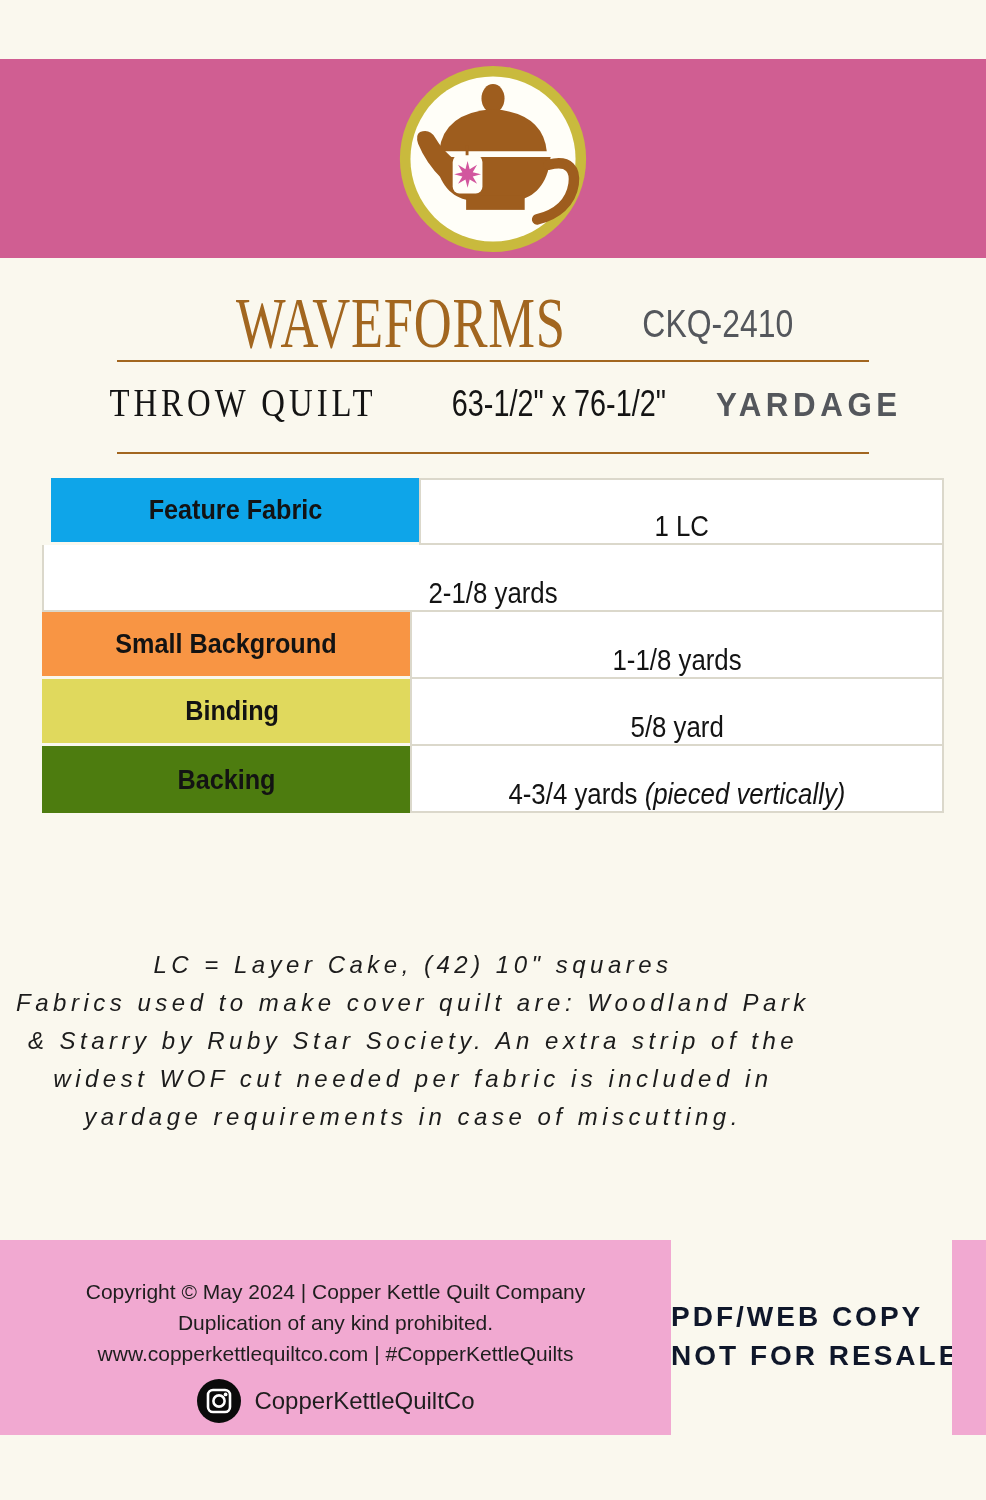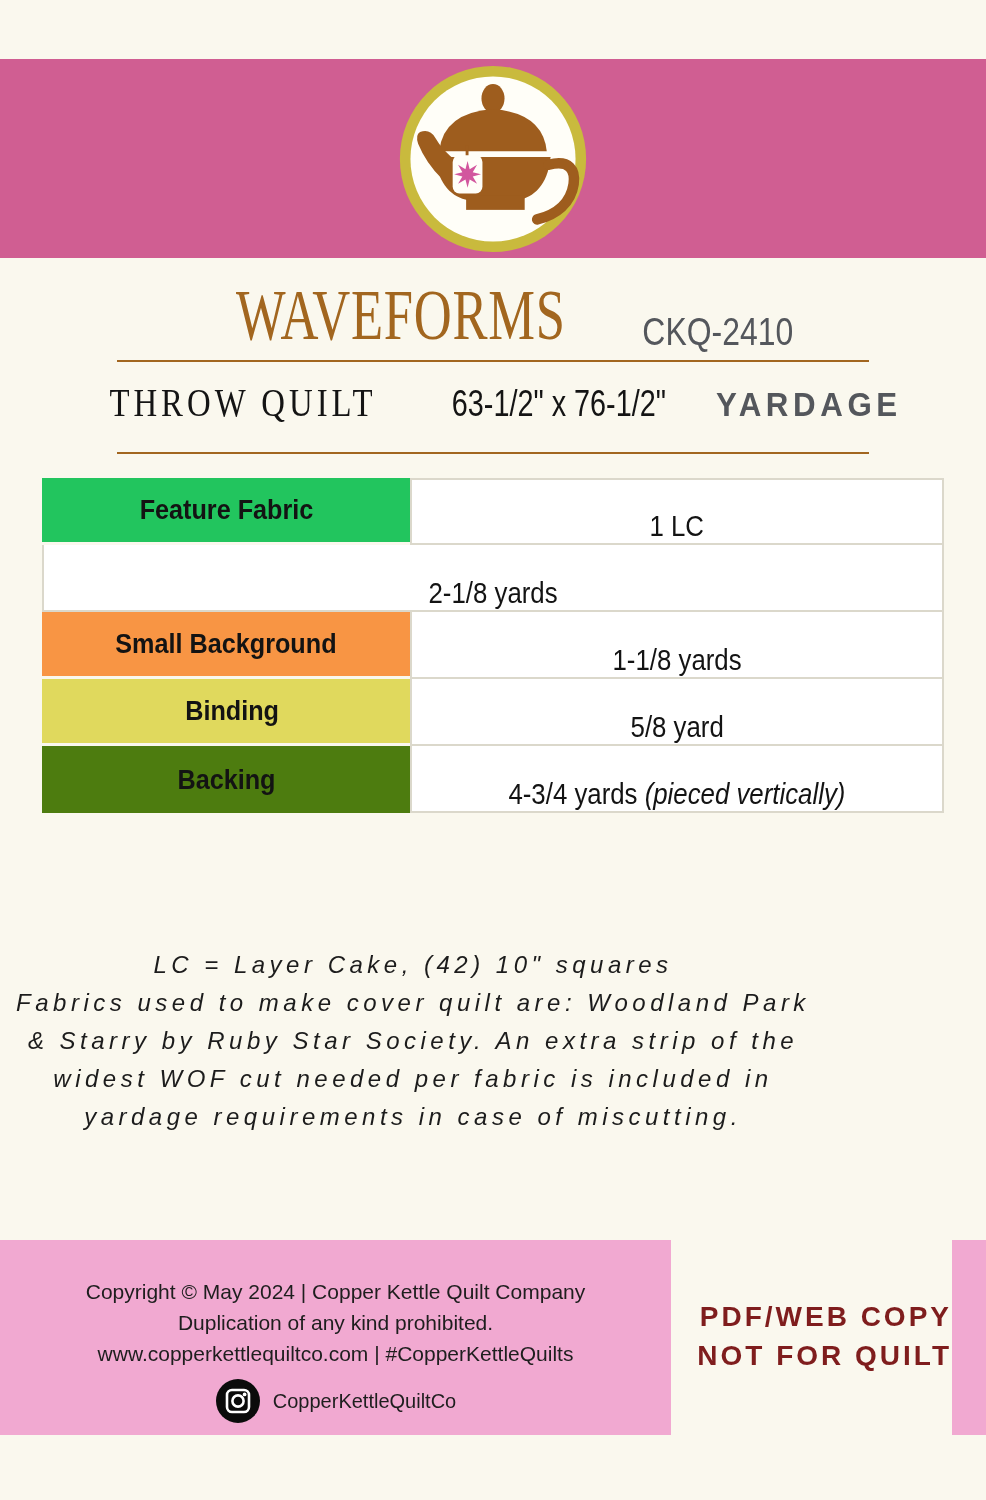--- a/index.html
+++ b/index.html
@@ -12,22 +12,22 @@
   }
   
   .banner {
     position:absolute; left:0; top:59px; width:986px; height:199px;
   }
   .logo-wrap {
     position:absolute; left:397px; top:63px; width:192px; height:192px;
   }
   
   .title-row {
-    position:absolute; left:0; top:280px; width:986px;
-    display:flex; justify-content:center; align-items:flex-end; gap:4px;
+    position:absolute; left:0; top:288px; width:986px;
+    display:flex; justify-content:center; align-items:center; gap:4px;
     line-height:1;
   }
   .main-title {
     display:inline-block;
     font-family:"Liberation Serif", serif;
     font-size:71px; font-weight:400; color:#A2661F;
     letter-spacing:1px;
     transform:scaleX(0.74); transform-origin:center baseline;
   }
   .pattern-num {
@@ -104,25 +104,25 @@
   .footer-box {
     position:absolute; left:0; top:1240px; width:671px; height:195px;
     box-sizing:border-box; padding-top:36px;
     text-align:center; color:#1E1E1E;
   }
   .copy-line { font-size:21px; line-height:31px; }
   .insta-row {
     margin-top:9px;
     display:flex; align-items:center; justify-content:center; gap:12px;
   }
-  .insta-handle { font-size:20px; color:#1E1E1E; }
+  .insta-handle { font-size:24px; color:#1E1E1E; }
   .watermark {
     position:absolute; left:671px; top:1297px; width:281px;
-    text-align:right;
-    font-size:28px; font-weight:bold; color:#7f1d1d;
+    text-align:left;
+    font-size:28px; font-weight:bold; color:#0f172a;
     letter-spacing:3px; line-height:39px;
     white-space:nowrap;
   }
   .side-strip {
     position:absolute; left:952px; top:1240px; width:34px; height:195px;
   }
 </style>
 </head>
 <body>
 
@@ -159,21 +159,21 @@
     <span class="quilt-type">THROW QUILT</span>
     <span class="quilt-dims">63-1/2" x 76-1/2"</span>
     <span class="yardage-label">YARDAGE</span>
   </div>
 
   <div class="rule rule2"></div>
 
   <div class="ytable">
 
     <div class="trow">
-      <div class="tlabel" style="background-color: #22c55e;">
+      <div class="tlabel" style="background-color: #0ea5e9; margin-left: 9px;">
         <span class="tlabel-text">Feature Fabric</span>
       </div>
       <div class="tvalue">
         <span class="tvalue-text"><span>1 LC</span></span>
       </div>
     </div>
 
     <div class="trow">
       <div class="tvalue">
         <span class="tvalue-text"><span>2-1/8 yards</span></span>
@@ -227,18 +227,18 @@
         <rect x="12" y="12" width="22" height="22" rx="5" fill="none" stroke="#FFFFFF" stroke-width="2.6"></rect>
         <circle cx="23" cy="23" r="5.6" fill="none" stroke="#FFFFFF" stroke-width="2.6"></circle>
         <circle cx="29.6" cy="16.4" r="1.9" fill="#FFFFFF"></circle>
       </svg>
       <span class="insta-handle">CopperKettleQuiltCo</span>
     </div>
   </div>
 
   <div class="watermark">
     <div>PDF/WEB COPY</div>
-    <div>NOT FOR QUILT</div>
+    <div>NOT FOR RESALE</div>
   </div>
 
   <div class="side-strip" style="background-color: rgb(241, 169, 209);"></div>
 
 </div>
 
 </body></html>

